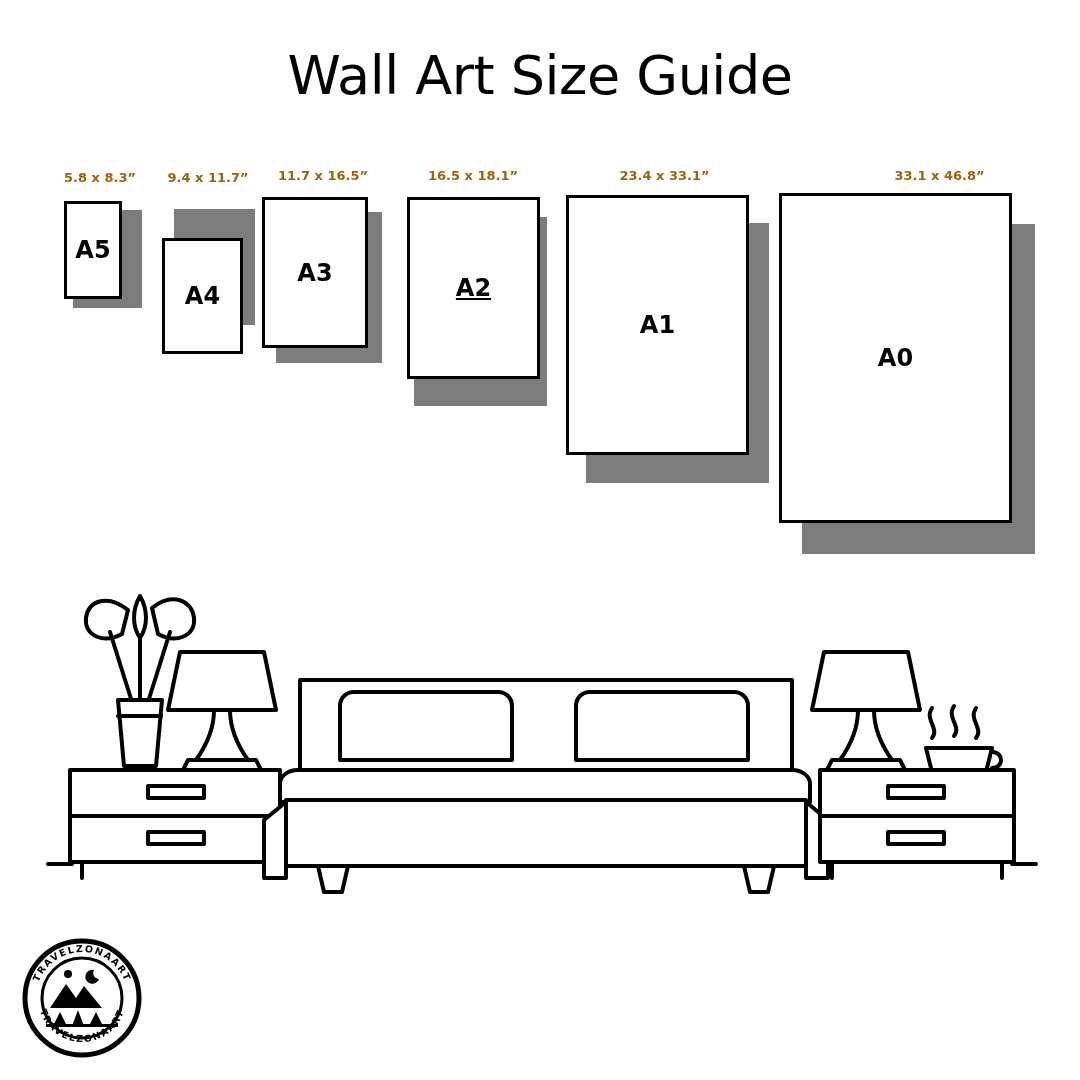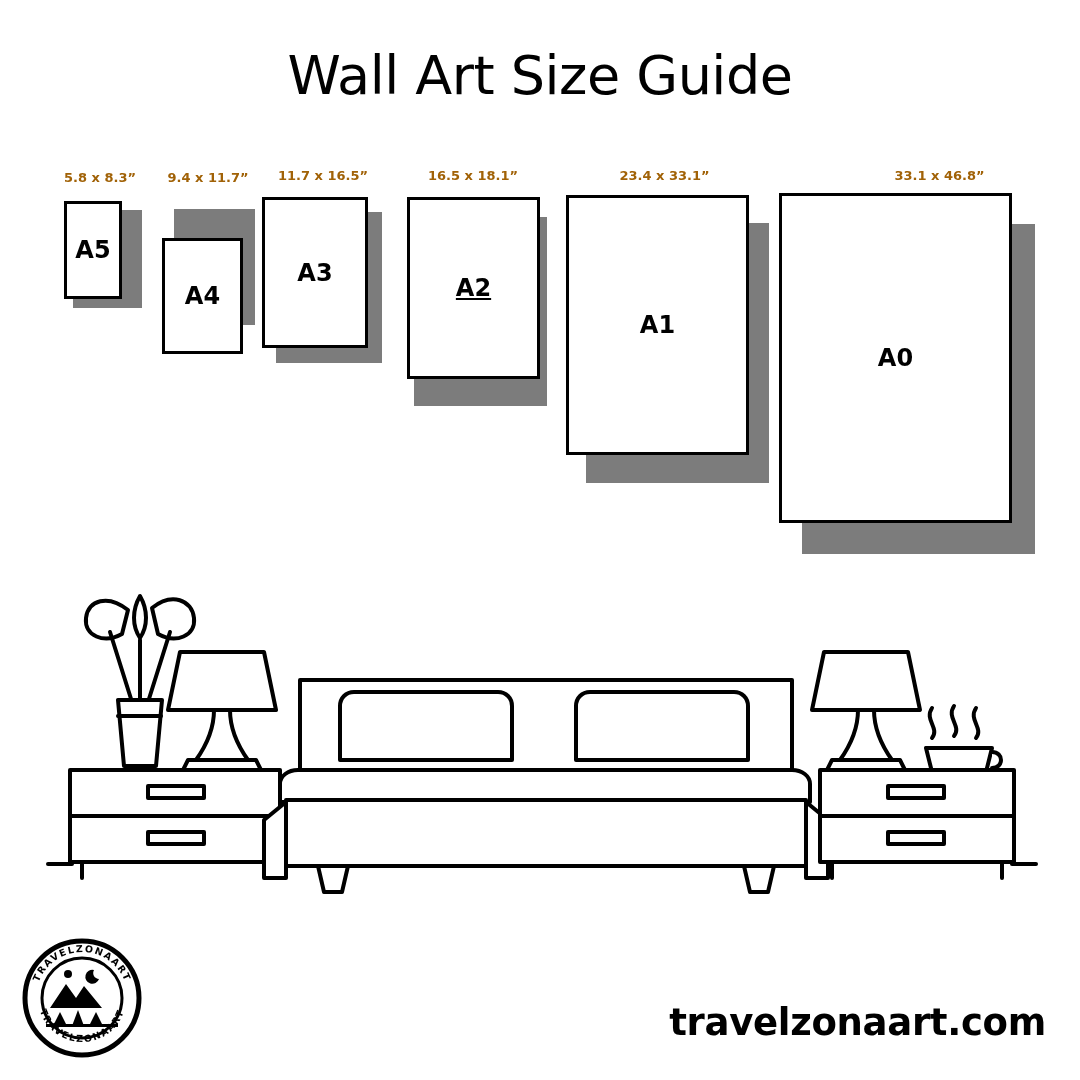--- a/index.html
+++ b/index.html
@@ -246,15 +246,14 @@
       </g>
       <text font-family="DejaVu Sans, sans-serif" font-size="9.5" font-weight="700" fill="#000000" letter-spacing="1.6">
         <textPath href="#arcTop" startOffset="50%" text-anchor="middle">TRAVELZONAART</textPath>
       </text>
       <text font-family="DejaVu Sans, sans-serif" font-size="9.5" font-weight="700" fill="#000000" letter-spacing="1.6">
         <textPath href="#arcBottom" startOffset="50%" text-anchor="middle">TRAVELZONAART</textPath>
       </text>
     </svg>
   </div>
 
-  <div id="website">travelzonaart.com</div>
 
 </div>
 
 </body></html>

